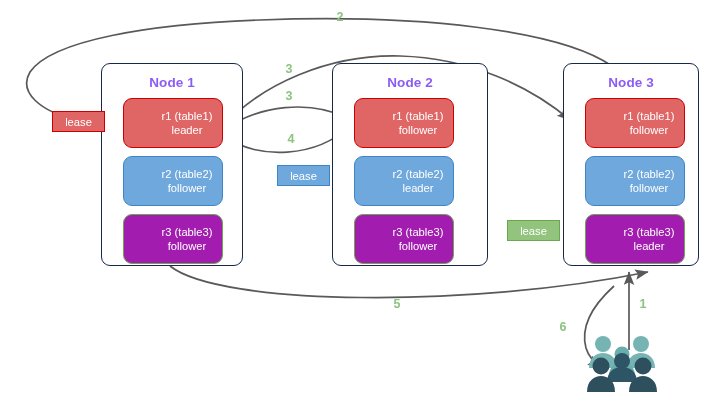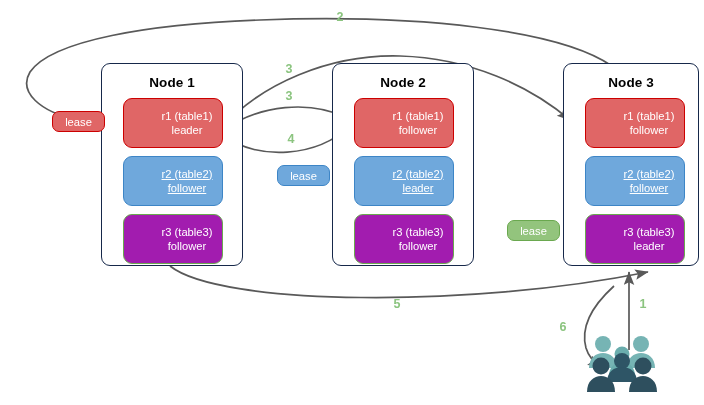--- a/index.html
+++ b/index.html
@@ -30,47 +30,47 @@
     box-sizing: border-box;
     border: 1.6px solid #16284a;
     border-radius: 9px;
     background: #ffffff;
     z-index: 2;
   }
   .node-title {
     text-align: center;
     font-size: 13.5px;
     font-weight: bold;
-    color: #000000;
+    color: #8b5cf6;
     margin-top: 11px;
     letter-spacing: 0.1px;
   }
   .replica {
     position: absolute;
     box-sizing: border-box;
     border-radius: 9px;
     display: flex;
     flex-direction: column;
     align-items: center;
     justify-content: center;
     color: #ffffff;
     font-size: 11.2px;
     line-height: 1.28;
     text-align: center;
     padding-left: 28px;
   }
   .replica .ln { display: block; }
   .r-red   { background: #e06666; border: 1.4px solid #cc0000; }
-  .r-blue  { background: #6fa8dc; border: 1.4px solid #3d85c6; text-decoration: underline; }
+  .r-blue  { background: #6fa8dc; border: 1.4px solid #3d85c6; }
   .r-green { background: #a21caf; border: 1.4px solid #6aa84f; }
 
   .lease {
     position: absolute;
     box-sizing: border-box;
-    border-radius: 7px;
+    border-radius: 0;
     display: flex;
     align-items: center;
     justify-content: center;
     color: #ffffff;
     font-size: 11.2px;
     z-index: 3;
   }
   .lease-red   { background: #e06666; border: 1.4px solid #cc0000; }
   .lease-blue  { background: #6fa8dc; border: 1.4px solid #3d85c6; }
   .lease-green { background: #93c47d; border: 1.4px solid #6aa84f; }
@@ -124,21 +124,21 @@
     <div class="replica r-blue" style="left:21px; top:92px; width:100px; height:50px;">
       <span class="ln">r2 (table2)</span>
       <span class="ln">follower</span>
     </div>
     <div class="replica r-green" style="left:21px; top:150px; width:100px; height:50px;">
       <span class="ln">r3 (table3)</span>
       <span class="ln">follower</span>
     </div>
   </div>
 
-  <div class="node" style="left:332px; top:63px; width:142px; height:203px;">
+  <div class="node" style="left:332px; top:63px; width:156px; height:203px;">
     <div class="node-title">Node 2</div>
     <div class="replica r-red" style="left:21px; top:34px; width:100px; height:50px;">
       <span class="ln">r1 (table1)</span>
       <span class="ln">follower</span>
     </div>
     <div class="replica r-blue" style="left:21px; top:92px; width:100px; height:50px;">
       <span class="ln">r2 (table2)</span>
       <span class="ln">leader</span>
     </div>
     <div class="replica r-green" style="left:21px; top:150px; width:100px; height:50px;">

